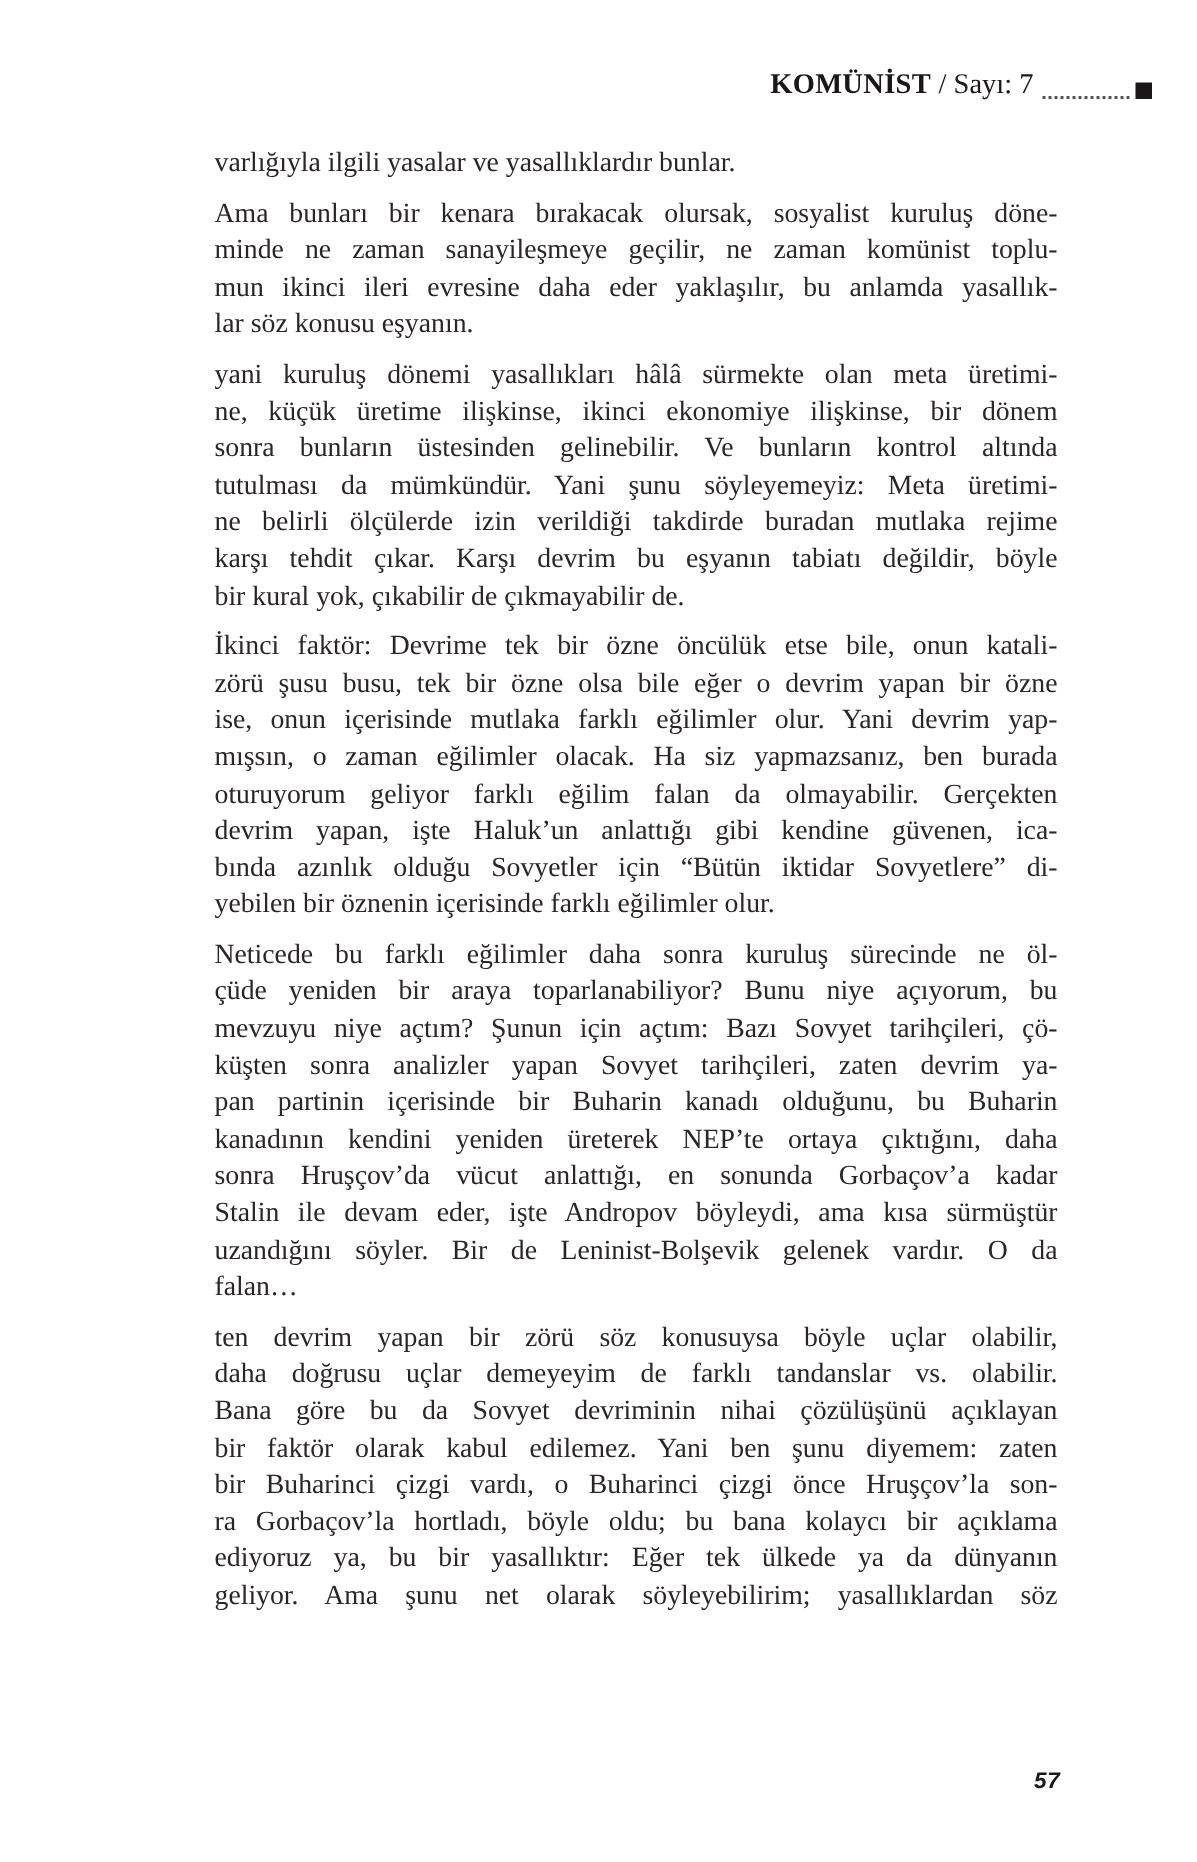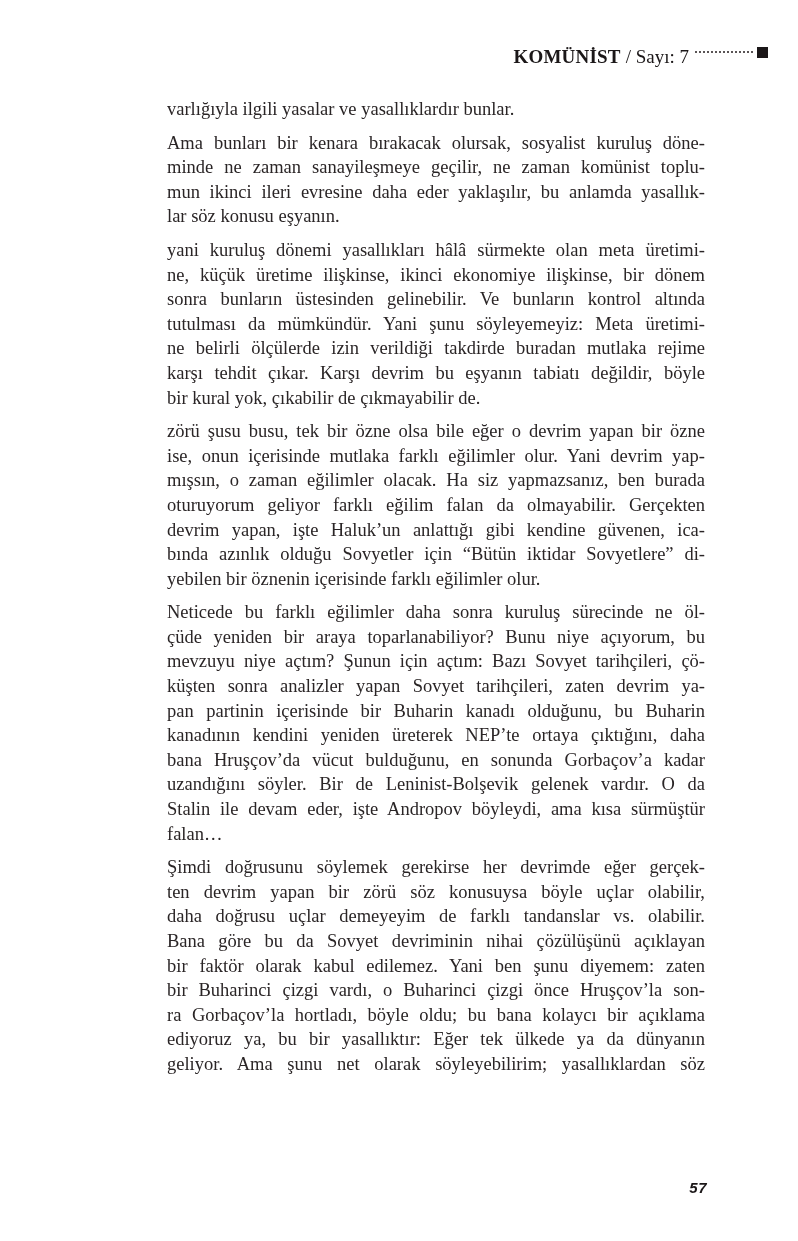--- a/index.html
+++ b/index.html
@@ -13,21 +13,21 @@
     position: relative;
     overflow: hidden;
     font-family: "Liberation Serif", serif;
   }
   
   .running-header {
     position: absolute;
     top: 47px;
     right: 30px;
     display: flex;
-    align-items: flex-start;
+    align-items: flex-end;
     color: #1b1718;
     font-size: 19px;
     line-height: 1;
     white-space: nowrap;
   }
   .journal-title {
     font-weight: bold;
     letter-spacing: 0.2px;
   }
   .issue-label {
@@ -55,21 +55,20 @@
     font-size: 18.5px;
     line-height: 24.6px;
   }
   .paragraph {
     margin: 0 0 9px 0;
   }
   .line {
     text-align: left;
     overflow: hidden;
     white-space: normal;
-    margin-left: 24px;
   }
   .line.j {
     text-align: justify;
     text-align-last: justify;
   }
   
   .page-number {
     position: absolute;
     top: 1179px;
     right: 91px;
@@ -104,42 +103,42 @@
     <div class="paragraph">
       <div class="line j">yani kuruluş dönemi yasallıkları hâlâ sürmekte olan meta üretimi-</div>
       <div class="line j">ne, küçük üretime ilişkinse, ikinci ekonomiye ilişkinse, bir dönem</div>
       <div class="line j">sonra bunların üstesinden gelinebilir. Ve bunların kontrol altında</div>
       <div class="line j">tutulması da mümkündür. Yani şunu söyleyemeyiz: Meta üretimi-</div>
       <div class="line j">ne belirli ölçülerde izin verildiği takdirde buradan mutlaka rejime</div>
       <div class="line j">karşı tehdit çıkar. Karşı devrim bu eşyanın tabiatı değildir, böyle</div>
       <div class="line">bir kural yok, çıkabilir de çıkmayabilir de.</div>
     </div>
     <div class="paragraph">
+      <div class="line j">İkinci faktör: Devrime tek bir özne öncülük etse bile, onun katali-</div>
       <div class="line j">zörü şusu busu, tek bir özne olsa bile eğer o devrim yapan bir özne</div>
       <div class="line j">ise, onun içerisinde mutlaka farklı eğilimler olur. Yani devrim yap-</div>
       <div class="line j">mışsın, o zaman eğilimler olacak. Ha siz yapmazsanız, ben burada</div>
       <div class="line j">oturuyorum geliyor farklı eğilim falan da olmayabilir. Gerçekten</div>
       <div class="line j">devrim yapan, işte Haluk’un anlattığı gibi kendine güvenen, ica-</div>
       <div class="line j">bında azınlık olduğu Sovyetler için “Bütün iktidar Sovyetlere” di-</div>
       <div class="line">yebilen bir öznenin içerisinde farklı eğilimler olur.</div>
     </div>
     <div class="paragraph">
       <div class="line j">Neticede bu farklı eğilimler daha sonra kuruluş sürecinde ne öl-</div>
       <div class="line j">çüde yeniden bir araya toparlanabiliyor? Bunu niye açıyorum, bu</div>
       <div class="line j">mevzuyu niye açtım? Şunun için açtım: Bazı Sovyet tarihçileri, çö-</div>
       <div class="line j">küşten sonra analizler yapan Sovyet tarihçileri, zaten devrim ya-</div>
       <div class="line j">pan partinin içerisinde bir Buharin kanadı olduğunu, bu Buharin</div>
       <div class="line j">kanadının kendini yeniden üreterek NEP’te ortaya çıktığını, daha</div>
-      <div class="line j">bana Hruşçov’da vücut bulduğunu, en sonunda Gorbaçov’a kadar</div>
+      <div class="line j">sonra Hruşçov’da vücut anlattığı, en sonunda Gorbaçov’a kadar</div>
+      <div class="line j">Stalin ile devam eder, işte Andropov böyleydi, ama kısa sürmüştür</div>
       <div class="line j">uzandığını söyler. Bir de Leninist-Bolşevik gelenek vardır. O da</div>
-      <div class="line j">Stalin ile devam eder, işte Andropov böyleydi, ama kısa sürmüştür</div>
       <div class="line">falan…</div>
     </div>
     <div class="paragraph">
-      <div class="line j">Şimdi doğrusunu söylemek gerekirse her devrimde eğer gerçek-</div>
       <div class="line j">ten devrim yapan bir zörü söz konusuysa böyle uçlar olabilir,</div>
       <div class="line j">daha doğrusu uçlar demeyeyim de farklı tandanslar vs. olabilir.</div>
       <div class="line j">Bana göre bu da Sovyet devriminin nihai çözülüşünü açıklayan</div>
       <div class="line j">bir faktör olarak kabul edilemez. Yani ben şunu diyemem: zaten</div>
       <div class="line j">bir Buharinci çizgi vardı, o Buharinci çizgi önce Hruşçov’la son-</div>
       <div class="line j">ra Gorbaçov’la hortladı, böyle oldu; bu bana kolaycı bir açıklama</div>
       <div class="line j">ediyoruz ya, bu bir yasallıktır: Eğer tek ülkede ya da dünyanın</div>
       <div class="line j">geliyor. Ama şunu net olarak söyleyebilirim; yasallıklardan söz</div>
     </div>
   </div>

